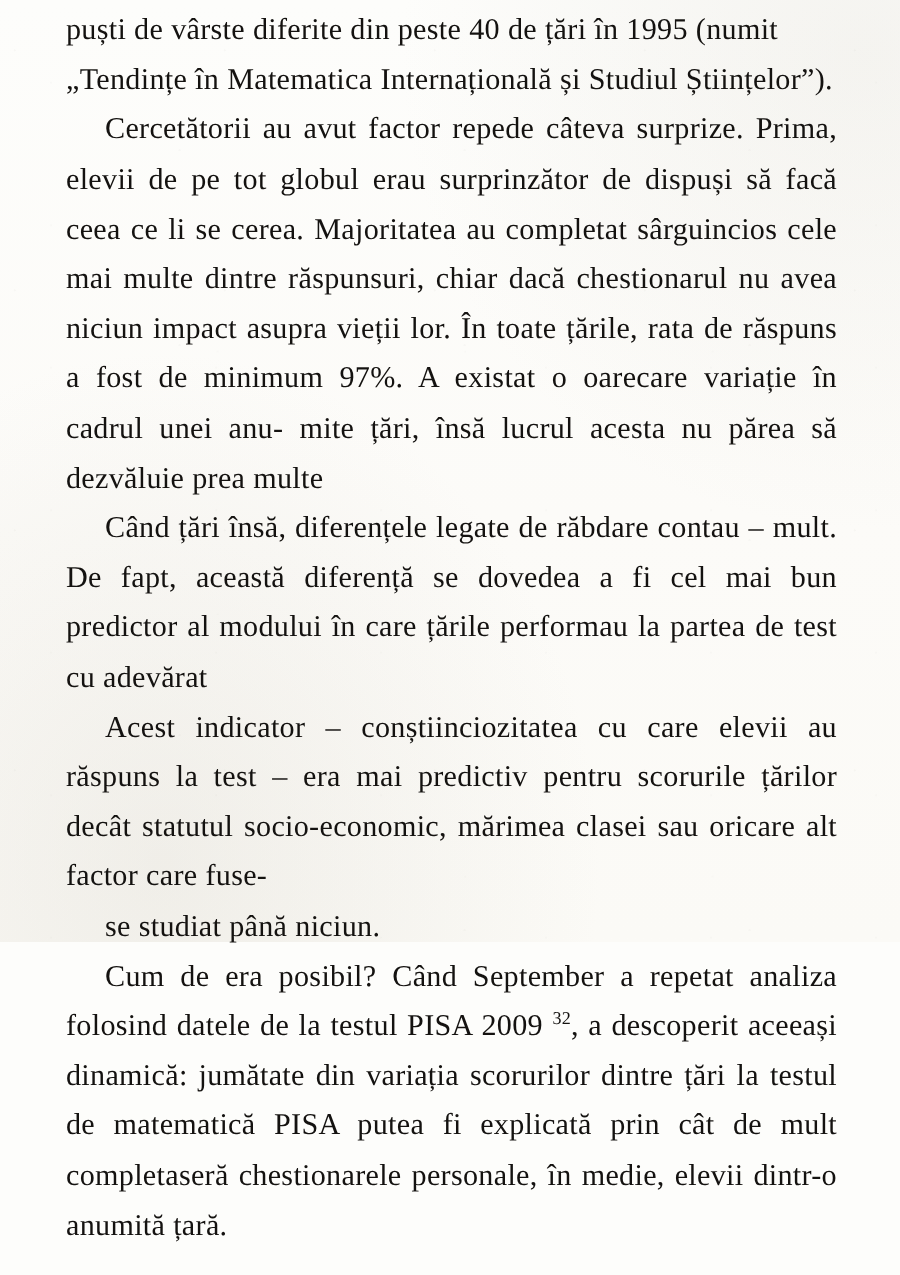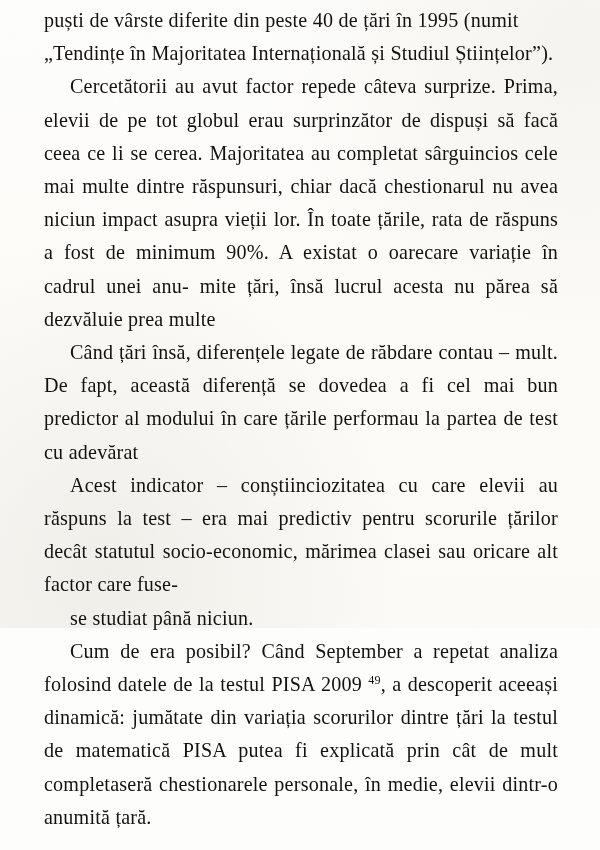--- a/index.html
+++ b/index.html
@@ -87,46 +87,46 @@
 </style>
 </head>
 <body>
 
 <div class="page">
 
   <div class="text-column">
 
     <p class="para cont">
       <span>puști de vârste diferite din peste 40 de țări în 1995 (numit</span> 
-      <span class="last-line">„Tendințe în Majoritatea Internațională și Studiul Științelor”).</span>
+      <span class="last-line">„Tendințe în Matematica Internațională și Studiul Științelor”).</span>
     </p>
 
     <p class="para indent">
       <span>Cercetătorii au avut factor repede câteva surprize. Prima,</span> 
       <span>elevii de pe tot globul erau surprinzător de dispuși să facă ceea</span> 
       <span>ce li se cerea. Majoritatea au completat sârguincios cele mai</span> 
       <span>multe dintre răspunsuri, chiar dacă chestionarul nu avea niciun</span> 
       <span>impact asupra vieții lor. În toate țările, rata de răspuns a fost de</span> 
-      <span>minimum 90%. A existat o oarecare variație în cadrul unei anu-</span>
+      <span>minimum 97%. A existat o oarecare variație în cadrul unei anu-</span>
       <span>mite țări, însă lucrul acesta nu părea să dezvăluie prea multe</span> 
     </p>
 
     <p class="para indent">
       <span>Când țări însă, diferențele legate de răbdare contau – mult.</span> 
       <span>De fapt, această diferență se dovedea a fi cel mai bun predictor</span> 
       <span>al modului în care țările performau la partea de test cu adevărat</span> 
     </p>
 
     <p class="para indent">
       <span>Acest indicator – conștiinciozitatea cu care elevii au răspuns</span> 
       <span>la test – era mai predictiv pentru scorurile țărilor decât statutul</span> 
       <span>socio-economic, mărimea clasei sau oricare alt factor care fuse-</span>
       <span class="last-line">se studiat până niciun.</span>
     </p>
 
     <p class="para indent">
-      <span>Cum de era posibil? Când September a repetat analiza folosind datele de la testul PISA 2009</span> <sup class="fn">49</sup><span class="last-line-wrap">, a descoperit aceeași dinamică: jumătate din variația scorurilor dintre țări la testul de matematică PISA putea fi explicată prin cât de mult completaseră chestionarele personale, în medie, elevii dintr-o anumită țară.</span>
+      <span>Cum de era posibil? Când September a repetat analiza folosind datele de la testul PISA 2009</span> <sup class="fn">32</sup><span class="last-line-wrap">, a descoperit aceeași dinamică: jumătate din variația scorurilor dintre țări la testul de matematică PISA putea fi explicată prin cât de mult completaseră chestionarele personale, în medie, elevii dintr-o anumită țară.</span>
     </p>
 
   </div>
 
   <div class="grain"></div>
 </div>
 
 </body></html>

